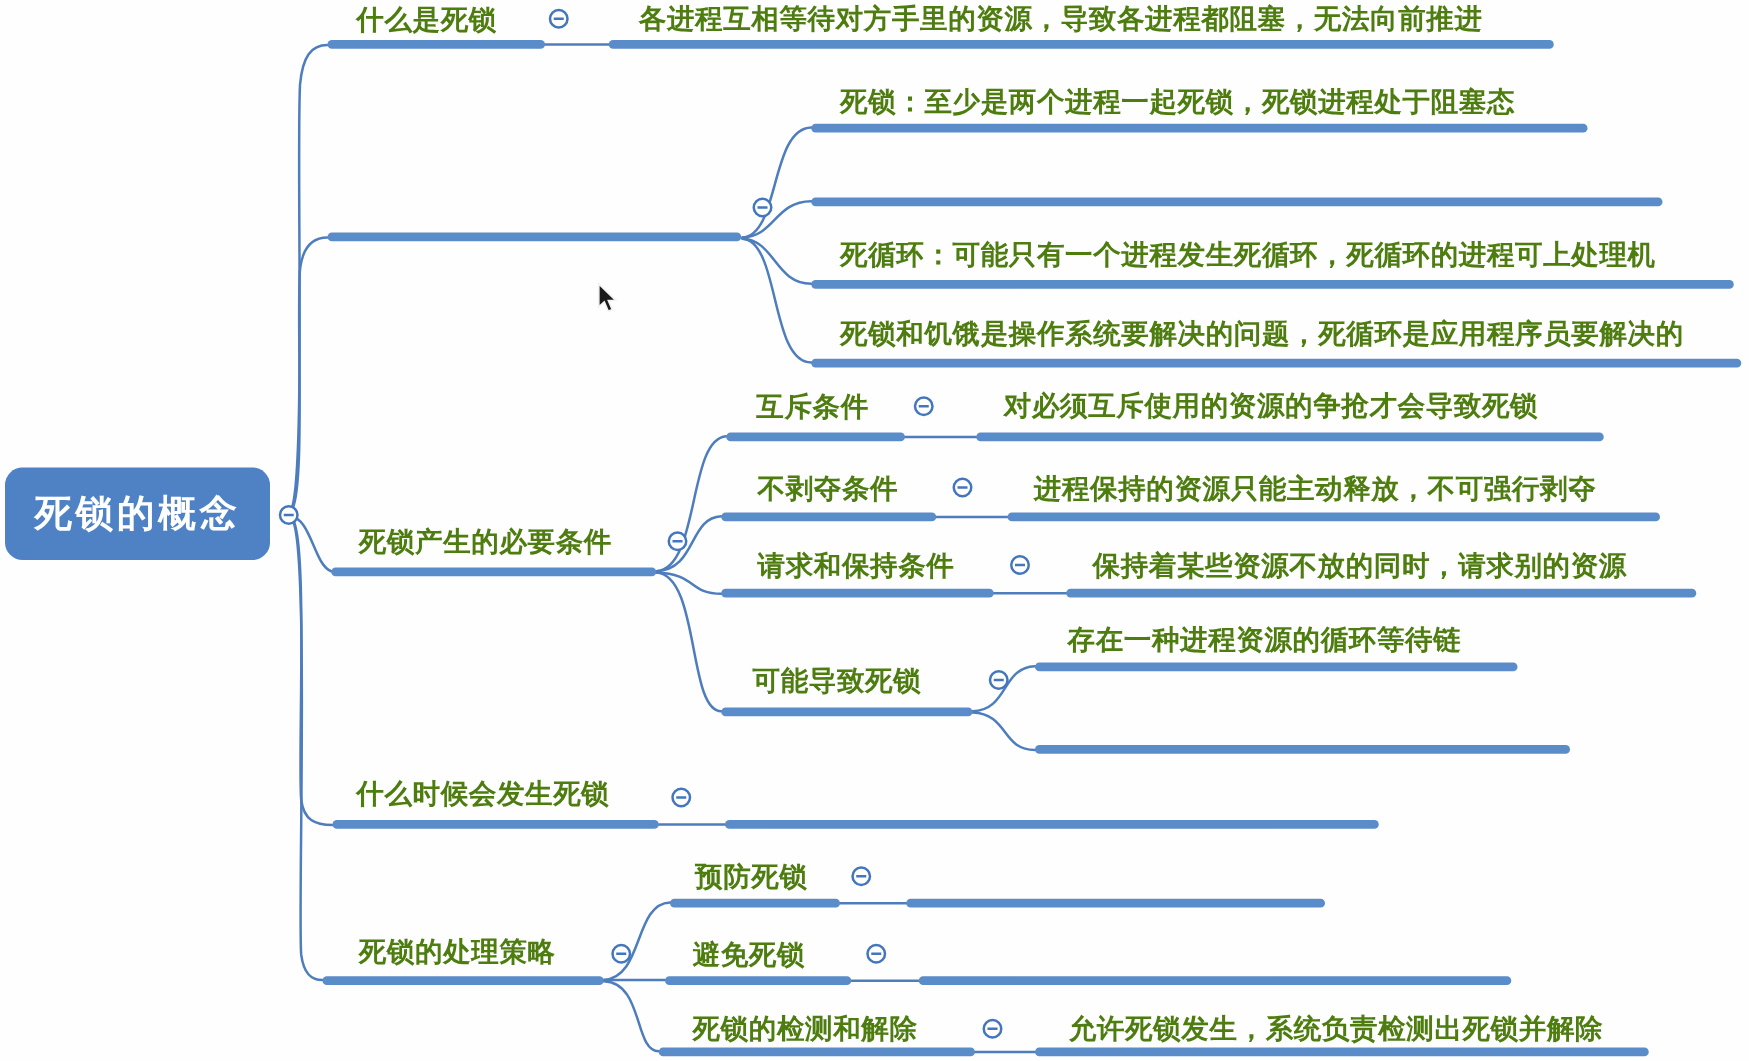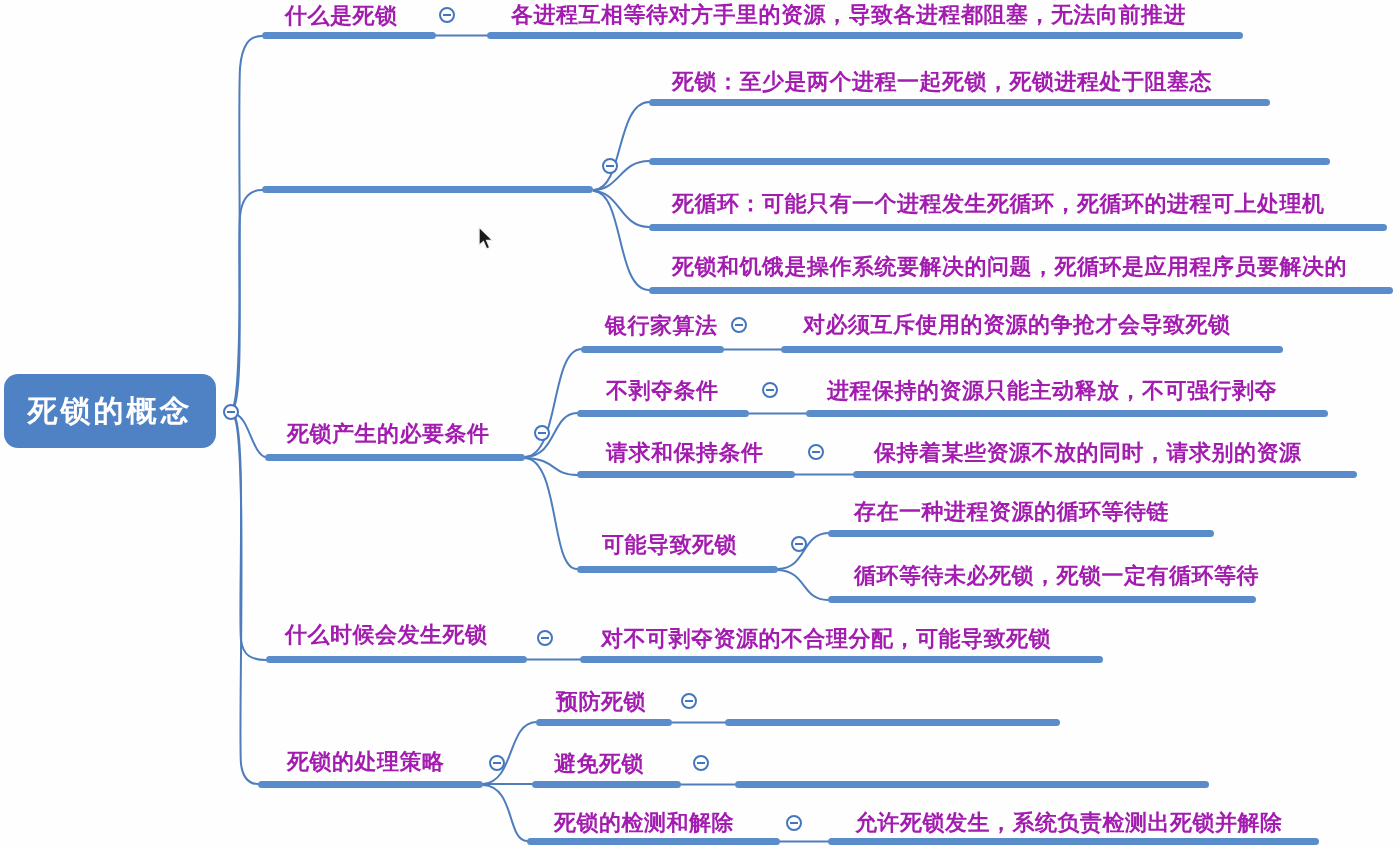--- a/index.html
+++ b/index.html
@@ -3,21 +3,21 @@
 <meta charset="utf-8">
 <style>
   html,body{margin:0;padding:0;background:#ffffff;}
   .stage{
     position:relative;width:1399px;height:849px;background:#fefefe;overflow:hidden;
     font-family:"Liberation Sans","DejaVu Sans",sans-serif;
   }
   .wires{position:absolute;left:0;top:0;width:1399px;height:849px;}
   .wires path,.wires line{stroke:#4e7dbd;stroke-width:2;fill:none;stroke-linecap:round;}
   .label{
-    position:absolute;font-size:22px;font-weight:700;color:#a21caf;
+    position:absolute;font-size:22px;font-weight:700;color:#4d7c0f;
     white-space:nowrap;line-height:1.05;letter-spacing:0.5px;
   }
   .bar{position:absolute;height:7px;border-radius:3.5px;background:#5b8cca;}
   .minus{
     position:absolute;width:16px;height:16px;box-sizing:border-box;
     border:2px solid #4376bd;border-radius:50%;background:#ffffff;
     display:flex;align-items:center;justify-content:center;
   }
   .minus .dash{display:block;width:8px;height:2px;background:#4376bd;}
   .root-box{
@@ -99,21 +99,21 @@
 
   <div class="label" style="left:672px;top:255px">死锁和饥饿是操作系统要解决的问题，死循环是应用程序员要解决的</div>
   <div class="bar" style="left:649px;top:287px;width:744px"></div>
 
   <div class="label" style="left:287px;top:422px">死锁产生的必要条件</div>
   <div class="bar" style="left:265px;top:454px;width:260px"></div>
   <div class="minus" style="left:534px;top:425px">
       <span class="dash"></span>
     </div>
 
-  <div class="label" style="left:605px;top:314px">银行家算法</div>
+  <div class="label" style="left:605px;top:314px">互斥条件</div>
   <div class="bar" style="left:581px;top:346px;width:143px"></div>
   <div class="minus" style="left:731px;top:317px">
       <span class="dash"></span>
     </div>
   <div class="label" style="left:803px;top:313px">对必须互斥使用的资源的争抢才会导致死锁</div>
   <div class="bar" style="left:781px;top:346px;width:502px"></div>
 
   <div class="label" style="left:606px;top:379px">不剥夺条件</div>
   <div class="bar" style="left:577px;top:410px;width:172px"></div>
   <div class="minus" style="left:762px;top:382px">
@@ -132,29 +132,27 @@
 
   <div class="label" style="left:602px;top:533px">可能导致死锁</div>
   <div class="bar" style="left:577px;top:566px;width:201px"></div>
   <div class="minus" style="left:791px;top:536px">
       <span class="dash"></span>
     </div>
 
   <div class="label" style="left:854px;top:500px">存在一种进程资源的循环等待链</div>
   <div class="bar" style="left:828px;top:530px;width:386px"></div>
 
-  <div class="label" style="left:854px;top:564px">循环等待未必死锁，死锁一定有循环等待</div>
   <div class="bar" style="left:828px;top:596px;width:428px"></div>
 
   <div class="label" style="left:285px;top:623px">什么时候会发生死锁</div>
   <div class="bar" style="left:266px;top:656px;width:261px"></div>
   <div class="minus" style="left:537px;top:630px">
       <span class="dash"></span>
     </div>
-  <div class="label" style="left:601px;top:627px">对不可剥夺资源的不合理分配，可能导致死锁</div>
   <div class="bar" style="left:580px;top:656px;width:523px"></div>
 
   <div class="label" style="left:287px;top:750px">死锁的处理策略</div>
   <div class="bar" style="left:258px;top:781px;width:225px"></div>
   <div class="minus" style="left:489px;top:755px">
       <span class="dash"></span>
     </div>
 
   <div class="label" style="left:556px;top:690px">预防死锁</div>
   <div class="bar" style="left:536px;top:719px;width:136px"></div>

